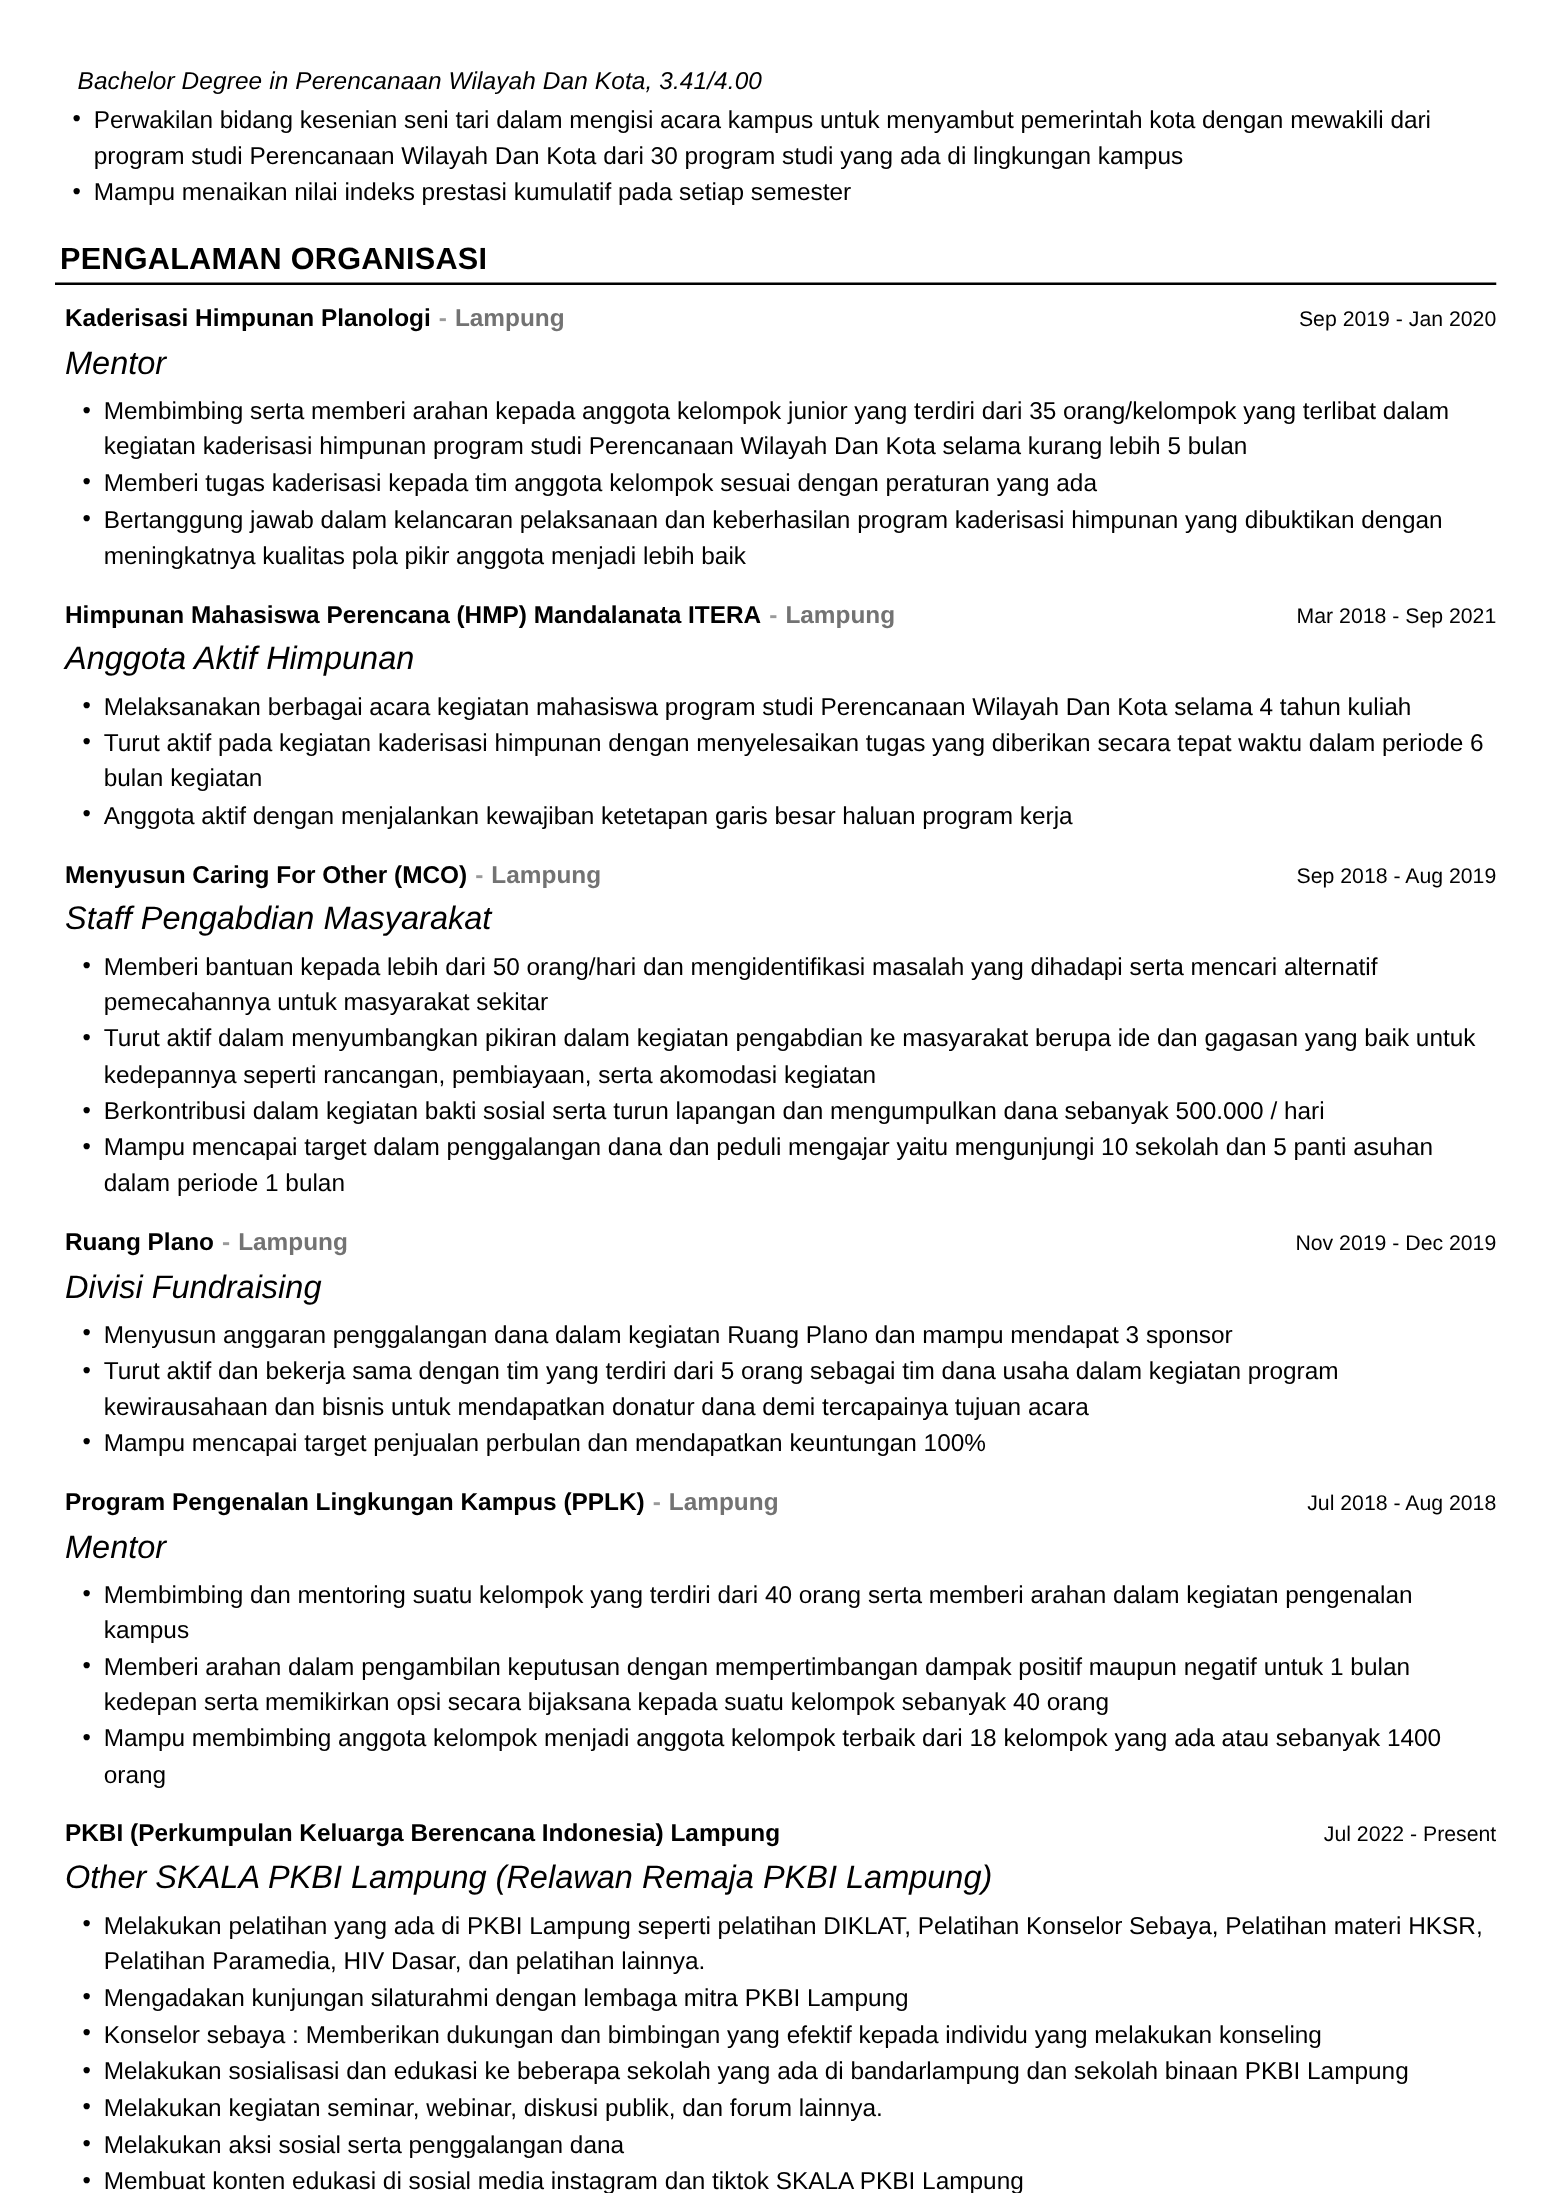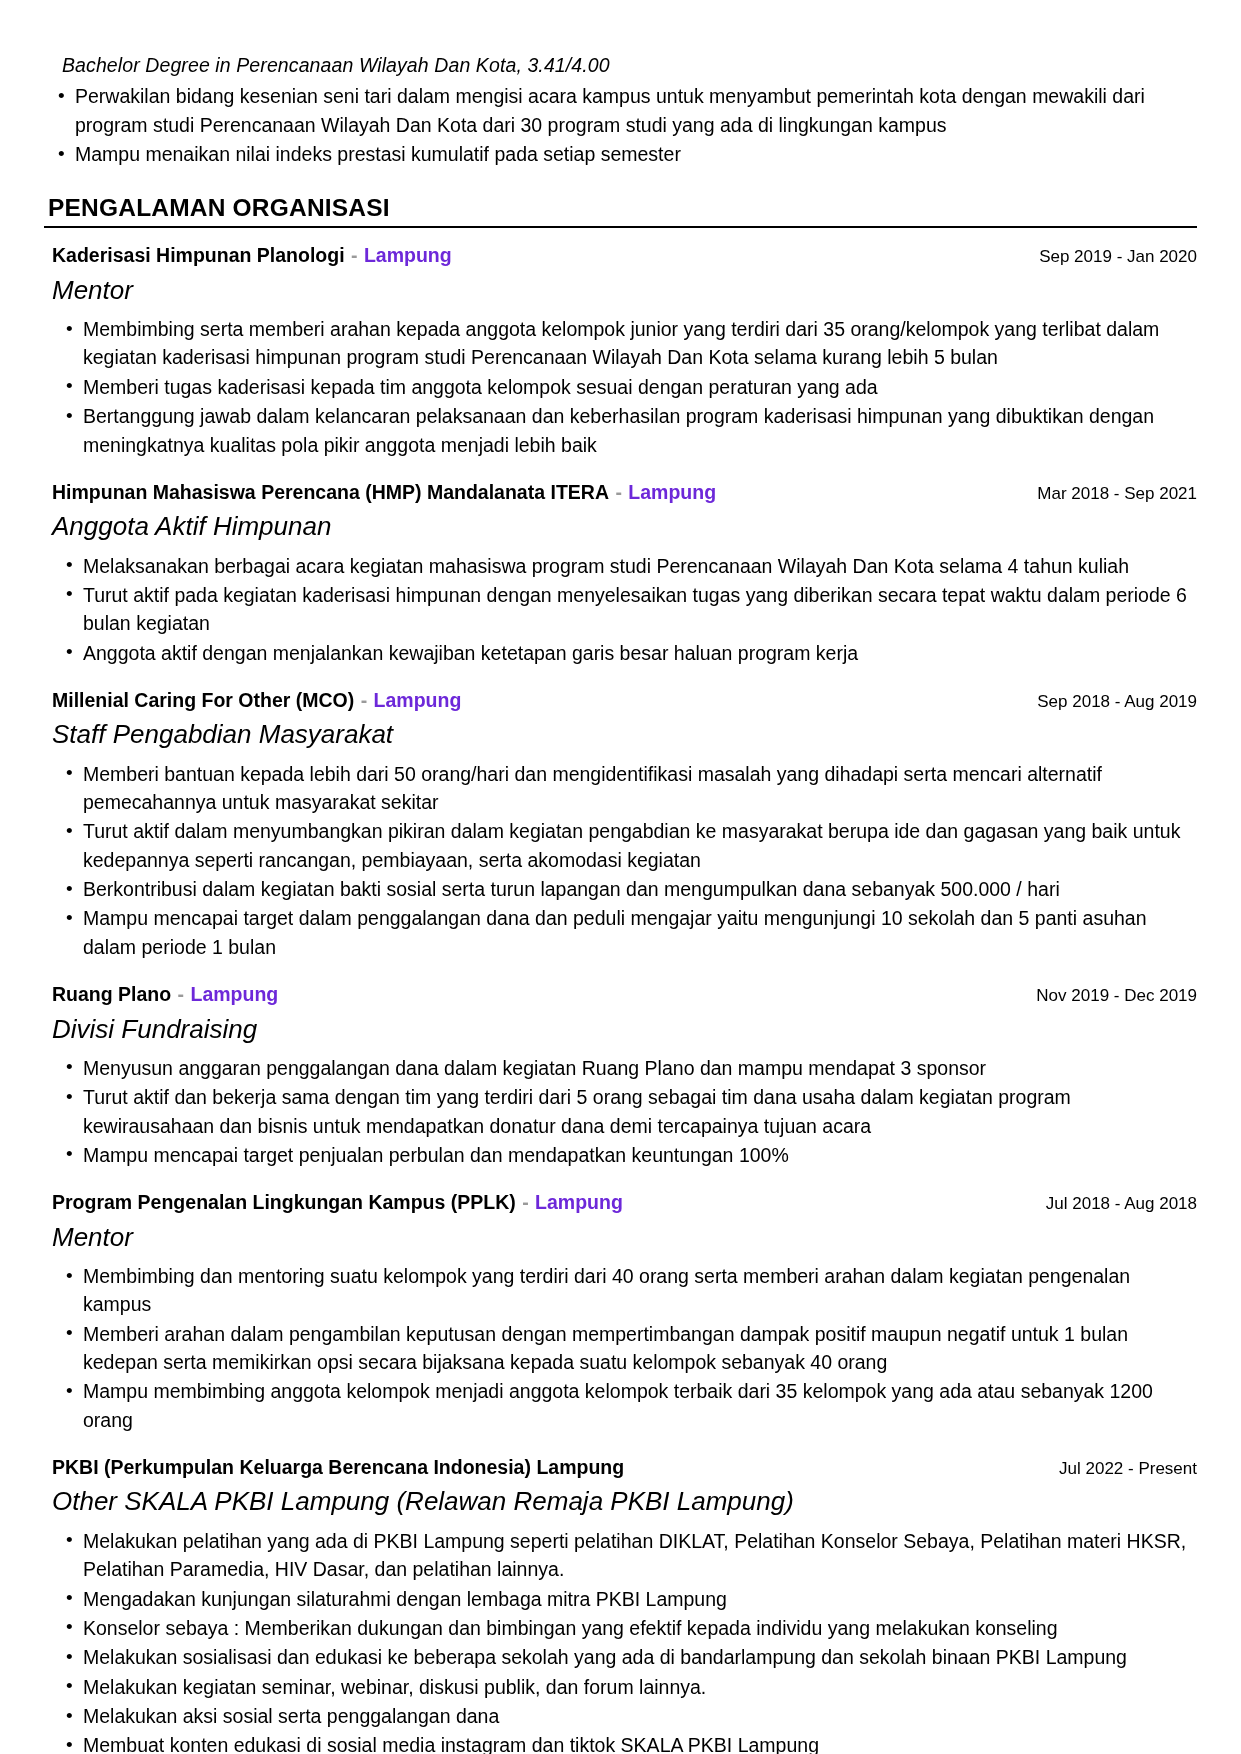--- a/index.html
+++ b/index.html
@@ -85,21 +85,21 @@
   }
   .entry-org {
     font-weight: bold;
   }
   .entry-sep {
     color: #9a9a9a;
     font-weight: bold;
     padding: 0 1px;
   }
   .entry-loc {
-    color: #6d28d9;
+    color: #737373;
     font-weight: bold;
   }
   .entry-dates {
     font-size: 17px;
     line-height: 1.4;
     white-space: nowrap;
     text-align: right;
     flex: 0 0 auto;
   }
   .entry-role {
@@ -148,21 +148,21 @@
           </div>
           <div class="entry-role">Anggota Aktif Himpunan</div>
           <ul class="bullets">
             <li>Melaksanakan berbagai acara kegiatan mahasiswa program studi Perencanaan Wilayah Dan Kota selama 4 tahun kuliah</li>
             <li>Turut aktif pada kegiatan kaderisasi himpunan dengan menyelesaikan tugas yang diberikan secara tepat waktu dalam periode 6 bulan kegiatan</li>
             <li>Anggota aktif dengan menjalankan kewajiban ketetapan garis besar haluan program kerja</li>
           </ul>
         </div>
         <div class="entry">
           <div class="entry-head">
-            <div class="entry-title-wrap"><span class="entry-org">Millenial Caring For Other (MCO)</span><span class="entry-sep"> - </span><span class="entry-loc">Lampung</span></div>
+            <div class="entry-title-wrap"><span class="entry-org">Menyusun Caring For Other (MCO)</span><span class="entry-sep"> - </span><span class="entry-loc">Lampung</span></div>
             <div class="entry-dates">Sep 2018 - Aug 2019</div>
           </div>
           <div class="entry-role">Staff Pengabdian Masyarakat</div>
           <ul class="bullets">
             <li>Memberi bantuan kepada lebih dari 50 orang/hari dan mengidentifikasi masalah yang dihadapi serta mencari alternatif pemecahannya untuk masyarakat sekitar</li>
             <li>Turut aktif dalam menyumbangkan pikiran dalam kegiatan pengabdian ke masyarakat berupa ide dan gagasan yang baik untuk kedepannya seperti rancangan, pembiayaan, serta akomodasi kegiatan</li>
             <li>Berkontribusi dalam kegiatan bakti sosial serta turun lapangan dan mengumpulkan dana sebanyak 500.000 / hari</li>
             <li>Mampu mencapai target dalam penggalangan dana dan peduli mengajar yaitu mengunjungi 10 sekolah dan 5 panti asuhan dalam periode 1 bulan</li>
           </ul>
         </div>
@@ -180,21 +180,21 @@
         </div>
         <div class="entry">
           <div class="entry-head">
             <div class="entry-title-wrap"><span class="entry-org">Program Pengenalan Lingkungan Kampus (PPLK)</span><span class="entry-sep"> - </span><span class="entry-loc">Lampung</span></div>
             <div class="entry-dates">Jul 2018 - Aug 2018</div>
           </div>
           <div class="entry-role">Mentor</div>
           <ul class="bullets">
             <li>Membimbing dan mentoring suatu kelompok yang terdiri dari 40 orang serta memberi arahan dalam kegiatan pengenalan kampus</li>
             <li>Memberi arahan dalam pengambilan keputusan dengan mempertimbangan dampak positif maupun negatif untuk 1 bulan kedepan serta memikirkan opsi secara bijaksana kepada suatu kelompok sebanyak 40 orang</li>
-            <li>Mampu membimbing anggota kelompok menjadi anggota kelompok terbaik dari 35 kelompok yang ada atau sebanyak 1200 orang</li>
+            <li>Mampu membimbing anggota kelompok menjadi anggota kelompok terbaik dari 18 kelompok yang ada atau sebanyak 1400 orang</li>
           </ul>
         </div>
         <div class="entry">
           <div class="entry-head">
             <div class="entry-title-wrap"><span class="entry-org">PKBI (Perkumpulan Keluarga Berencana Indonesia) Lampung</span></div>
             <div class="entry-dates">Jul 2022 - Present</div>
           </div>
           <div class="entry-role">Other SKALA PKBI Lampung (Relawan Remaja PKBI Lampung)</div>
           <ul class="bullets">
             <li>Melakukan pelatihan yang ada di PKBI Lampung seperti pelatihan DIKLAT, Pelatihan Konselor Sebaya, Pelatihan materi HKSR, Pelatihan Paramedia, HIV Dasar, dan pelatihan lainnya.</li>

